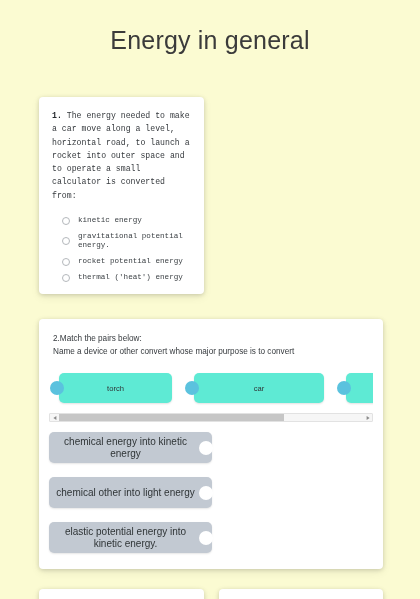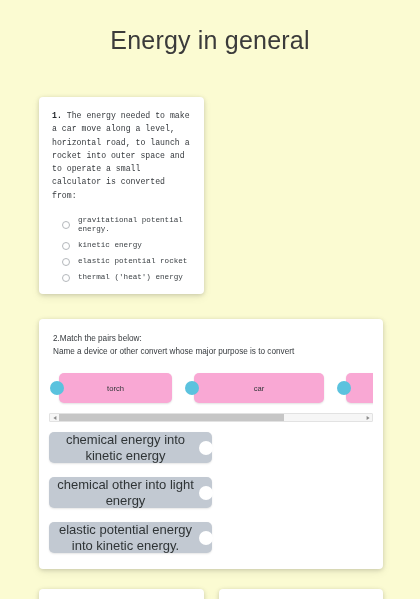--- a/index.html
+++ b/index.html
@@ -137,21 +137,21 @@
     display: flex;
     gap: 12px;
     padding: 4px 0 4px 0;
   }
 
   
   .piece-src {
     position: relative;
     height: 30px;
     border-radius: 5px;
-    background: #f9a8d4;
+    background: #5eead4;
     display: flex;
     align-items: center;
     justify-content: center;
     flex: 0 0 auto;
     cursor: grab;
     box-shadow: 0 1px 2px rgba(0,0,0,0.12);
     margin-left: 10px;
   }
   .piece-src::before {
     content: "";
@@ -253,52 +253,52 @@
     position: absolute;
     right: -1px;
     top: 50%;
     transform: translateY(-50%);
     width: 14px;
     height: 14px;
     border-radius: 50%;
     background: #ffffff;
   }
   .piece-target .target-text {
-    font-size: 13px;
+    font-size: 10px;
     color: #2f3436;
     text-align: center;
     padding: 0 16px 0 6px;
     line-height: 1.2;
     position: relative;
     z-index: 2;
   }
 </style>
 </head>
 <body>
 
 <div class="page">
 
   <h1 class="page-title">Energy in general</h1>
 
   <div class="card" id="card-q1">
     <div class="q-body">
       <p class="q-prompt"><span class="q-num">1.</span><span>The energy needed to make a car move along a level, horizontal road, to launch a rocket into outer space and to operate a small calculator is converted from:</span></p>
 
       <ul class="options">
+        <li class="option">
+          <span class="radio"></span>
+          <span class="option-label">kinetic energy</span>
+        </li>
         <li class="option">
           <span class="radio"></span>
           <span class="option-label">gravitational potential energy.</span>
         </li>
         <li class="option">
           <span class="radio"></span>
-          <span class="option-label">kinetic energy</span>
-        </li>
-        <li class="option">
-          <span class="radio"></span>
-          <span class="option-label">elastic potential rocket</span>
+          <span class="option-label">rocket potential energy</span>
         </li>
         <li class="option">
           <span class="radio"></span>
           <span class="option-label">thermal ('heat') energy</span>
         </li>
       </ul>
     </div>
   </div>
 
   <div class="card" id="card-q2">

